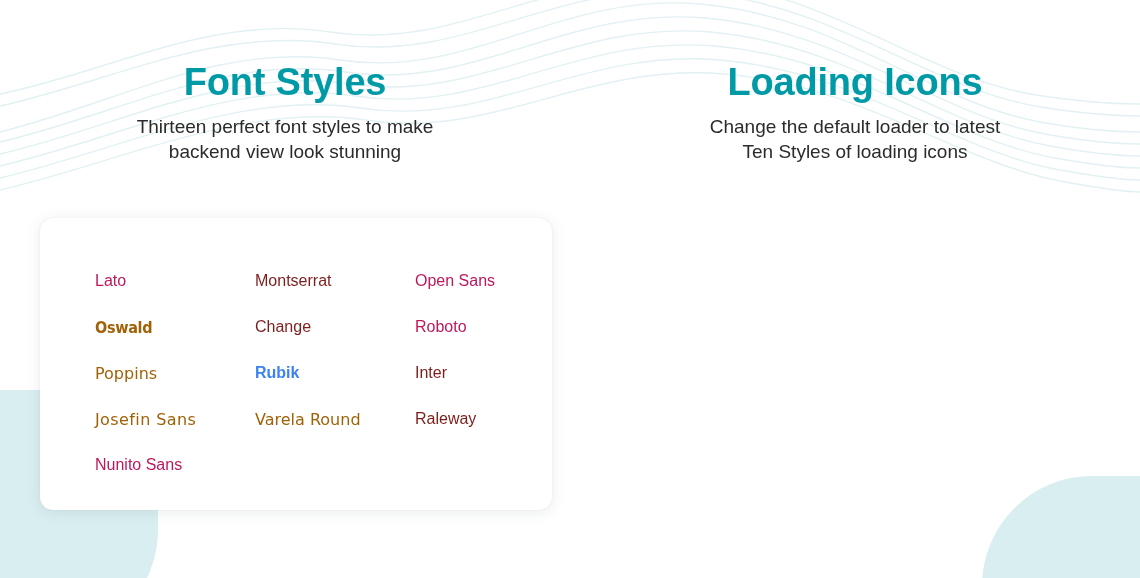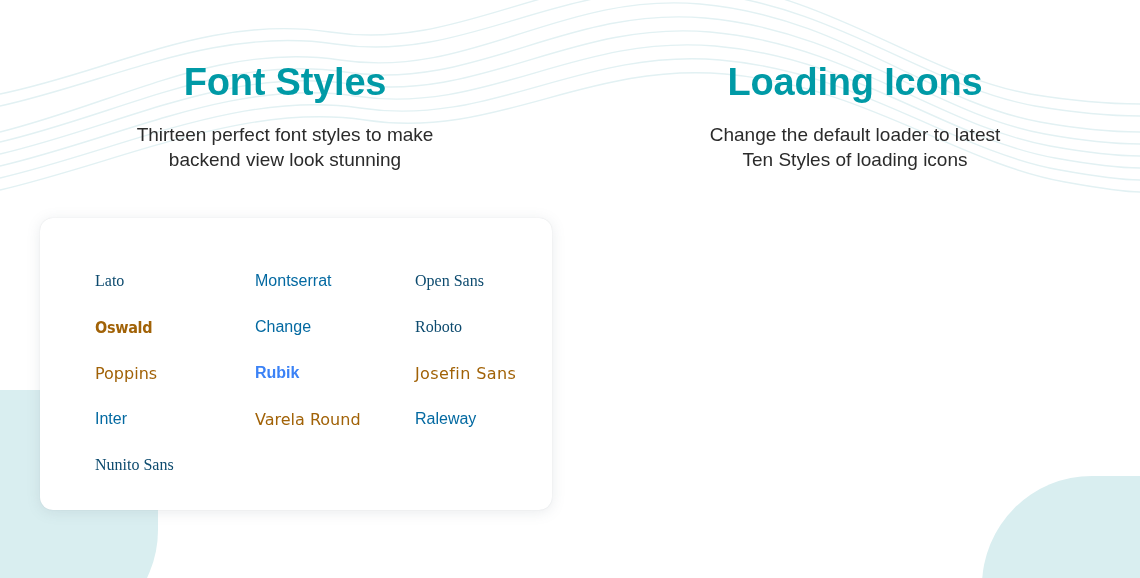--- a/index.html
+++ b/index.html
@@ -74,21 +74,21 @@
     letter-spacing: -0.2px;
     margin-top: 62px;
     line-height: 1.1;
   }
 
   .panel-sub {
     text-align: center;
     font-size: 19px;
     color: #2b2b2b;
     line-height: 1.35;
-    margin-top: 18px;
+    margin-top: 10px;
     white-space: pre-line;
   }
 
   .card {
     position: absolute;
     background: #ffffff;
     border-radius: 13px;
     box-shadow: 0 2px 14px rgba(120, 130, 140, 0.16),
                 0 0 1px rgba(120, 130, 140, 0.25);
   }
@@ -108,26 +108,26 @@
     grid-auto-rows: 46px;
     padding-left: 55px;
     align-items: center;
   }
 
   .font-item {
     font-size: 16px;
     color: #a16207;
     white-space: nowrap;
   }
-  .font-item.muted { color: #0369a1; }
+  .font-item.muted { color: #7f1d1d; }
   .font-item.bold  { font-weight: bold; color: #3b82f6; }
   .font-item.cond  { font-family: "Liberation Sans Narrow", "DejaVu Sans Condensed", "Liberation Sans", sans-serif; font-weight: bold; letter-spacing: -0.3px; }
   .font-item.serifish { font-family: "DejaVu Sans", sans-serif; letter-spacing: 0.4px; }
   .font-item.round { font-family: "DejaVu Sans", sans-serif; }
-  .font-item.light { color: #0c4a6e; font-family: Liberation Serif, serif; }
+  .font-item.light { color: #be185d; }
 </style>
 </head>
 <body>
 
 <div class="bg-layer">
   <svg class="wave-svg" viewBox="0 0 1140 230" preserveAspectRatio="none">
     <g fill="none" stroke="#e2f1f3" stroke-width="1.4">
       <path d="M0,150 C120,120 220,60 340,78 C470,98 560,10 700,22 C840,34 930,120 1040,140 C1090,149 1120,150 1140,150"></path>
       <path d="M0,160 C120,132 225,72 345,90 C475,110 565,24 705,36 C845,48 935,132 1045,152 C1095,161 1122,162 1140,162"></path>
       <path d="M0,172 C120,144 230,84 350,102 C480,122 570,38 710,50 C850,62 940,144 1050,164 C1100,173 1124,174 1140,174"></path>
@@ -154,23 +154,23 @@
         <span class="font-item light">Lato</span>
         <span class="font-item muted">Montserrat</span>
         <span class="font-item light">Open Sans</span>
 
         <span class="font-item cond">Oswald</span>
         <span class="font-item muted">Change</span>
         <span class="font-item light">Roboto</span>
 
         <span class="font-item round">Poppins</span>
         <span class="font-item bold">Rubik</span>
+        <span class="font-item muted">Inter</span>
+
         <span class="font-item serifish">Josefin Sans</span>
-
-        <span class="font-item muted">Inter</span>
         <span class="font-item round">Varela Round</span>
         <span class="font-item muted">Raleway</span>
 
         <span class="font-item light">Nunito Sans</span>
       </div>
     </div>
   </section>
 
   <section class="col">
     <h1 class="panel-title">Loading Icons</h1>

